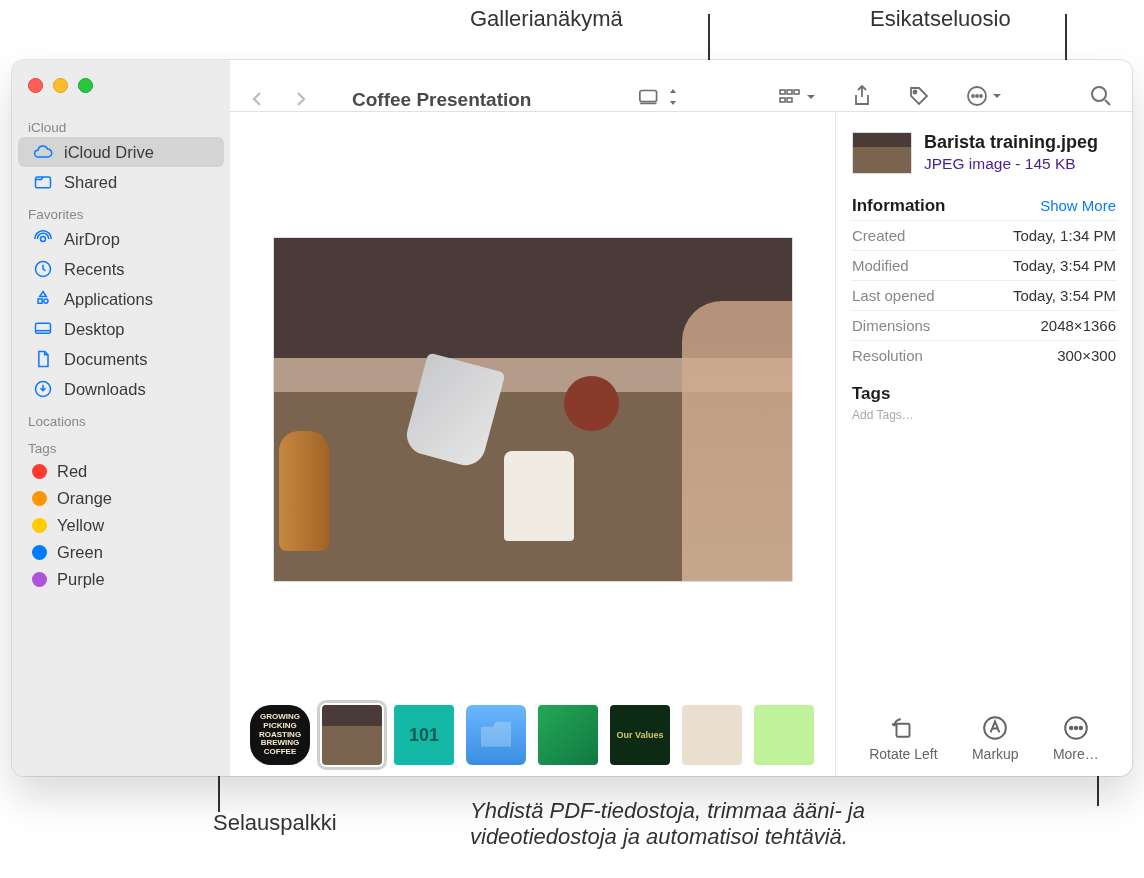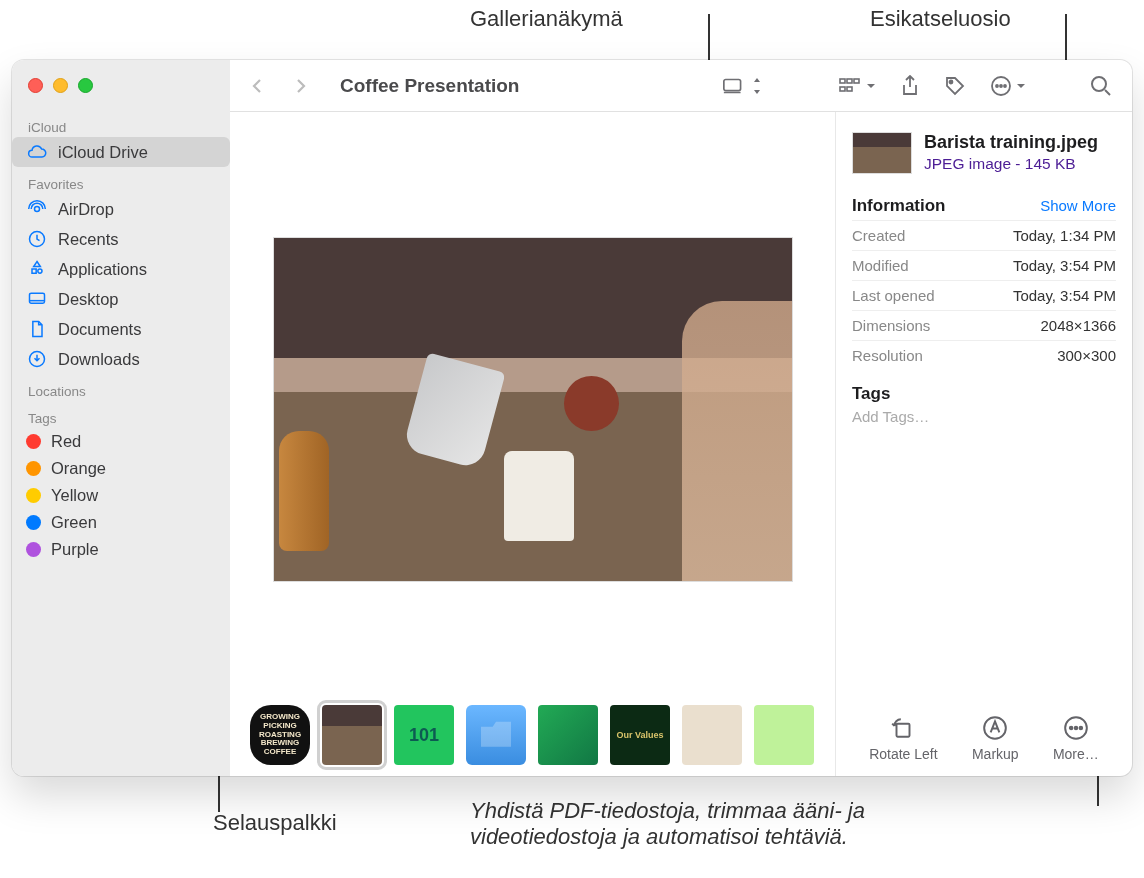--- a/index.html
+++ b/index.html
@@ -60,38 +60,38 @@
     font-size: 13.5px;
     color: #888;
     padding: 10px 16px 2px 16px;
   }
   .sb-item {
     display: flex;
     align-items: center;
     gap: 10px;
     padding: 4px 14px;
     border-radius: 6px;
-    margin: 0 0;
+    margin: 0 6px;
     cursor: default;
   }
   .sb-item.selected { background: #d4d4d4; }
   .sb-icon { width: 22px; height: 22px; display:flex; align-items:center; justify-content:center; color:#0a7aff; }
   .tag-dot { width: 15px; height: 15px; border-radius: 50%; }
   .main {
     flex: 1;
     display: flex;
     flex-direction: column;
   }
   .toolbar {
     height: 52px;
     border-bottom: 1px solid #e1e1e1;
     display: flex;
-    align-items: center;
+    align-items: flex-end;
     padding: 0 14px;
-    gap: 12px;
+    gap: 24px;
   }
   .toolbar .nav { display:flex; gap: 18px; color:#bcbcbc; }
   .toolbar .title { font-size: 19px; font-weight: 700; color:#4a4a4c; margin-left: 14px; }
   .toolbar .spacer { flex:1; }
   .tb-btn { color:#6f6f73; display:flex; align-items:center; gap:4px; padding:4px 6px; }
   .content {
     flex:1;
     display:flex;
     flex-direction: row;
   }
@@ -150,21 +150,21 @@
   .pp-thumb { width:60px; height:42px; background:linear-gradient(180deg,#4a3a38 0%,#4a3a38 35%,#7a6450 35%); border:1px solid #ddd; }
   .pp-title { font-size:18px; font-weight:700; }
   .pp-sub { font-size:15.5px; color:#4c1d95; margin-top:2px;}
   .pp-section-head { display:flex; justify-content:space-between; align-items:baseline; margin-top:22px; padding-bottom:4px;}
   .pp-section-head .lbl { font-weight:700; font-size:17px;}
   .pp-section-head .link { color:#0a7aff; font-size:15px;}
   .info-row { display:flex; justify-content:space-between; padding:6px 0; border-top:1px solid #eee; font-size:15px;}
   .info-row .k { color:#888;}
   .info-row .v { color:#333;}
   .tags-lbl { font-weight:700; font-size:17px; margin-top:14px;}
-  .tags-add { color:#aaa; font-size:15px; margin-top:4px;}
+  .tags-add { color:#aaa; font-size:12px; margin-top:4px;}
   .pp-actions { margin-top:auto; display:flex; justify-content:space-around; padding-top:10px;}
   .pp-action { display:flex; flex-direction:column; align-items:center; gap:4px; color:#646469; font-size:14px;}
   .pp-action .ic { width:28px; height:28px; display:flex; align-items:center; justify-content:center;}
   svg { display:block; }
 </style>
 </head>
 <body>
 
 <div class="callout" style="left:470px; top:6px;">Gallerianäkymä</div>
 <div class="callout-line" style="left:708px; top:14px; width:1.5px; height:62px;"></div>
@@ -189,20 +189,29 @@
   <div class="sidebar">
     <div class="sb-section-label">iCloud</div>
 
     <div class="sb-item selected">
       <span class="sb-icon">
         <svg width="20" height="20" viewBox="0 0 24 24" fill="none" stroke="#0a7aff" stroke-width="1.8">
             <path d="M6 18a4 4 0 010-8 6 6 0 0111.5-1.5A4.5 4.5 0 0118 18H6z"></path>
           </svg>
       </span>
       <span>iCloud Drive</span>
+    </div>
+    <div class="sb-item">
+      <span class="sb-icon">
+        <svg width="20" height="20" viewBox="0 0 24 24" fill="none" stroke="#0a7aff" stroke-width="1.8">
+            <rect x="3" y="6" width="18" height="13" rx="2"></rect>
+            <path d="M3 9 L10 9 L12 6"></path>
+          </svg>
+      </span>
+      <span>Shared</span>
     </div>
 
     <div class="sb-section-label">Favorites</div>
     <div class="sb-item">
       <span class="sb-icon">
         <svg width="20" height="20" viewBox="0 0 24 24" fill="none" stroke="#0a7aff" stroke-width="1.8">
             <circle cx="12" cy="12" r="3"></circle>
             <path d="M5 12a7 7 0 0114 0"></path>
             <path d="M2 12a10 10 0 0120 0"></path>
           </svg>
@@ -355,21 +364,21 @@
             <div class="kettle"></div>
             <div class="pitcher"></div>
             <div class="ladle"></div>
             <div class="cup"></div>
             <div class="arm"></div>
           </div>
         </div>
         <div class="thumbs">
           <div class="thumb" style="background:#111;color:#f3e7c9;font-weight:700;line-height:1.1;border-radius:21px;">GROWING PICKING ROASTING BREWING COFFEE</div>
           <div class="thumb selected"></div>
-          <div class="thumb" style="background:#22c55e;color:#0d5b52;font-size:18px;font-weight:700;">101</div>
+          <div class="thumb" style="background:#14b8a6;color:#0d5b52;font-size:18px;font-weight:700;">101</div>
           <div class="thumb" style="background:linear-gradient(180deg,#6bb7ff,#3a8de0);border-radius:6px">
             <svg width="40" height="40" viewBox="0 0 24 24" fill="none">
                 <path d="M3 7h7l2-3h9v15H3z" fill="rgba(255,255,255,0.25)"></path>
               </svg>
           </div>
           <div class="thumb" style="background:linear-gradient(135deg,#2a5,#174);"></div>
           <div class="thumb" style="background:#0c2a14;color:#d8c36a;font-size:9px;font-weight:600;">Our Values</div>
           <div class="thumb" style="background:#eadfce;"></div>
           <div class="thumb" style="background:#bff29a;"></div>
         </div>

